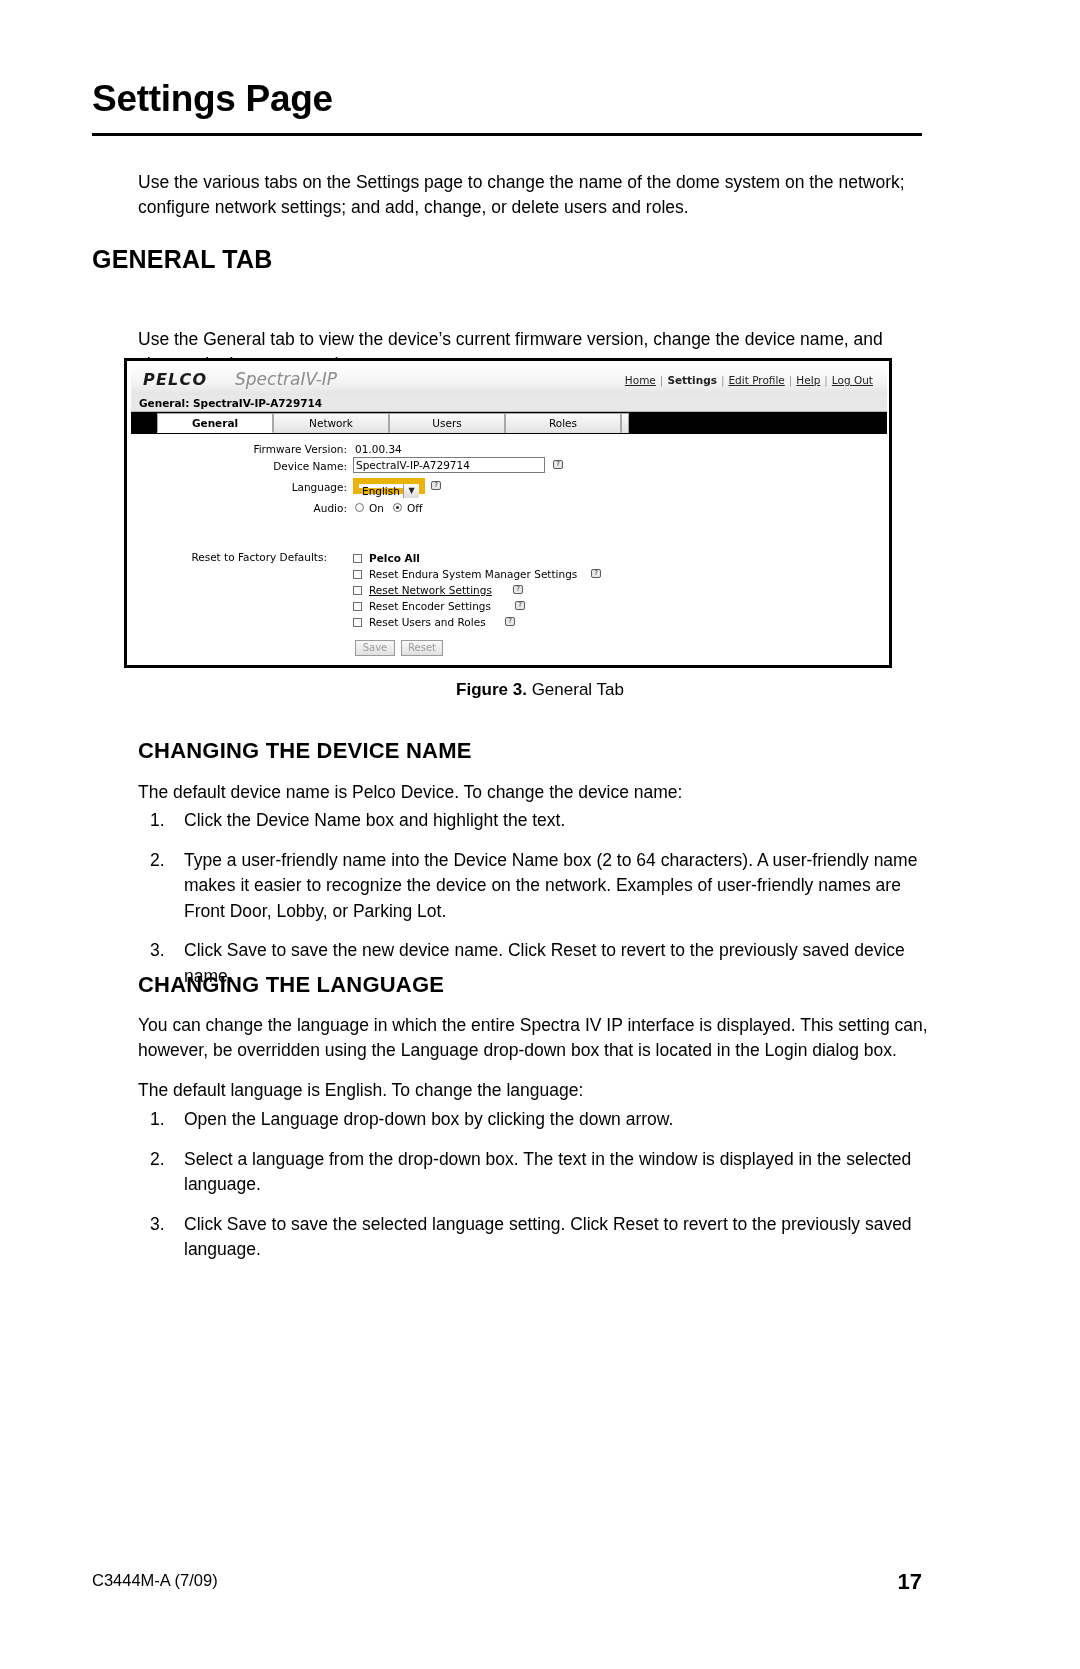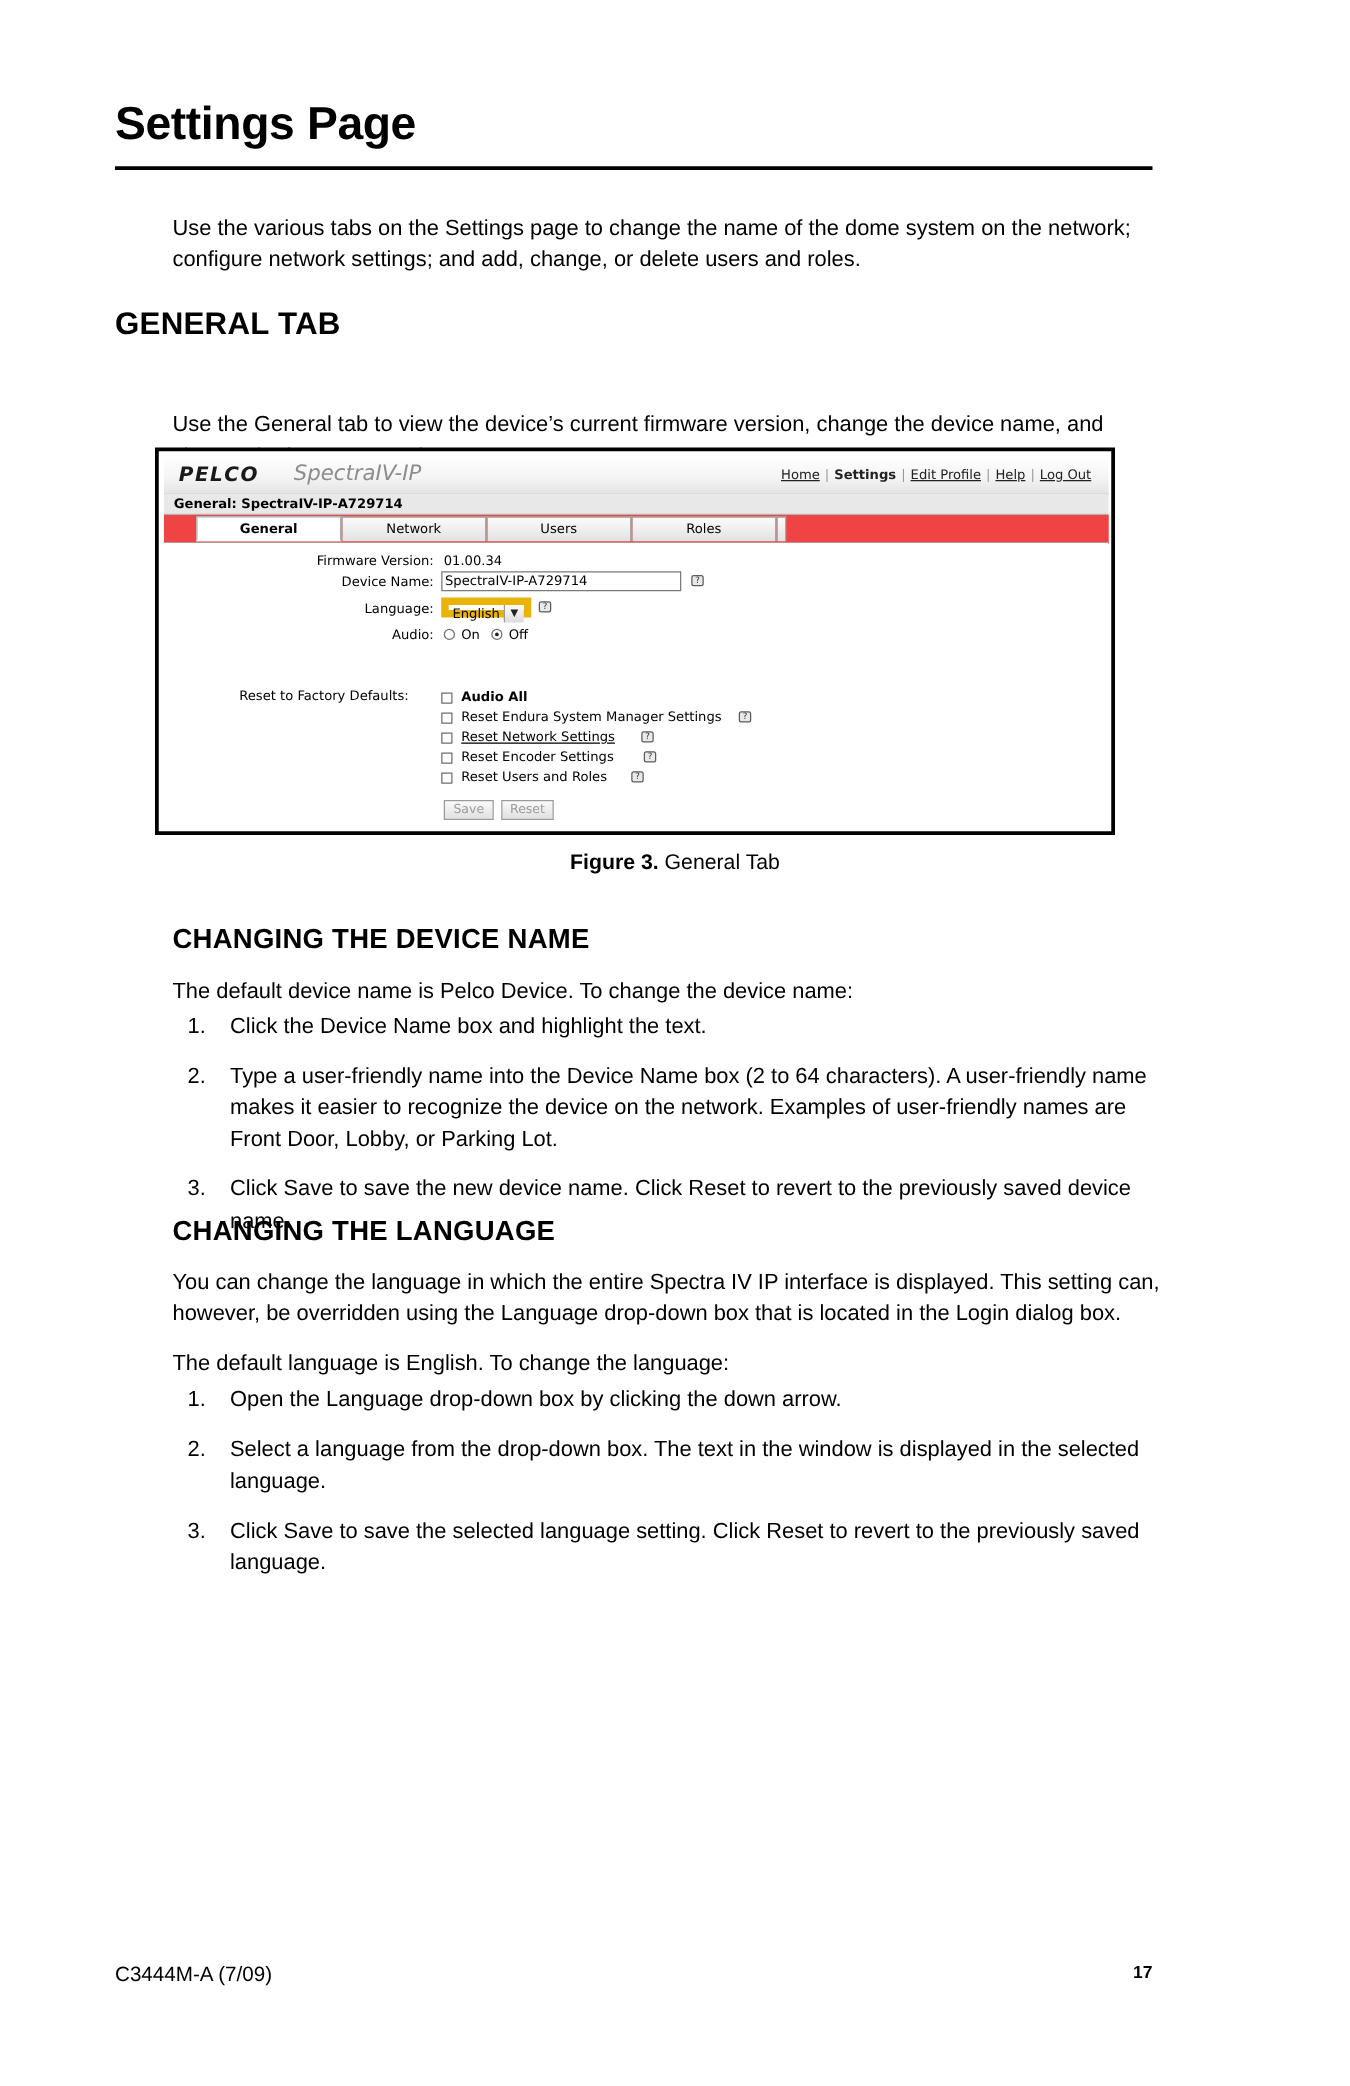--- a/index.html
+++ b/index.html
@@ -162,21 +162,21 @@
     font-size: 10.5px;
     padding: 2px 0 0 8px;
     box-sizing: border-box;
   }
   .tabrow {
     position: absolute;
     left: 0;
     top: 47px;
     width: 904px;
     height: 22px;
-    background: #ef4444;
+    background: #000000;
     border-bottom: 1px solid #000000;
   }
   .tab {
     position: absolute;
     top: 1px;
     height: 20px;
     line-height: 19px;
     text-align: center;
     font-size: 10.5px;
     border: 1px solid #a8a8a8;
@@ -300,21 +300,21 @@
   .footer-left {
     position: absolute;
     left: 92px;
     top: 1571px;
     font-size: 16.5px;
   }
   .footer-right {
     position: absolute;
     right: 158px;
     top: 1569px;
-    font-size: 14px;
+    font-size: 22px;
     font-weight: bold;
   }
 </style>
 </head>
 <body>
 
 <div class="page">
 
   <div class="page-title">Settings Page</div>
   <div class="title-rule"></div>
@@ -363,21 +363,21 @@
 
         <div class="flabel" style="left:60px; top:68px; width:156px;">Audio:</div>
         <div class="radio" style="left:224px; top:69px;"></div>
         <div class="fvalue" style="left:238px; top:68px;">On</div>
         <div class="radio on" style="left:262px; top:69px;"></div>
         <div class="fvalue" style="left:276px; top:68px;">Off</div>
 
         <div class="flabel" style="left:20px; top:117px; width:176px;">Reset to Factory Defaults:</div>
 
         <div class="checkbox" style="left:222px; top:120px;"></div>
-        <div class="fvalue" style="left:238px; top:118px; font-weight:bold;">Audio All</div>
+        <div class="fvalue" style="left:238px; top:118px; font-weight:bold;">Pelco All</div>
 
         <div class="checkbox" style="left:222px; top:136px;"></div>
         <div class="fvalue" style="left:238px; top:134px;">Reset Endura System Manager Settings</div>
         <div class="helpicon" style="left:460px; top:135px;">?</div>
 
         <div class="checkbox" style="left:222px; top:152px;"></div>
         <div class="fvalue" style="left:238px; top:150px;text-decoration:underline;">Reset Network Settings</div>
         <div class="helpicon" style="left:382px; top:151px;">?</div>
 
         <div class="checkbox" style="left:222px; top:168px;"></div>

